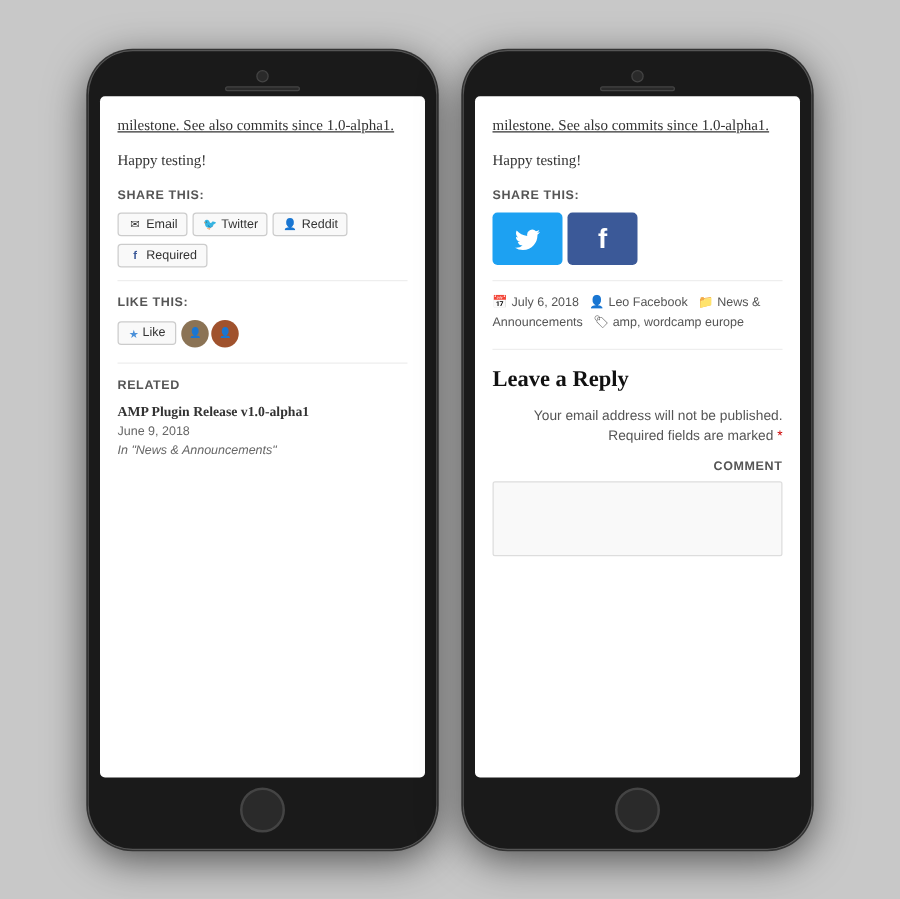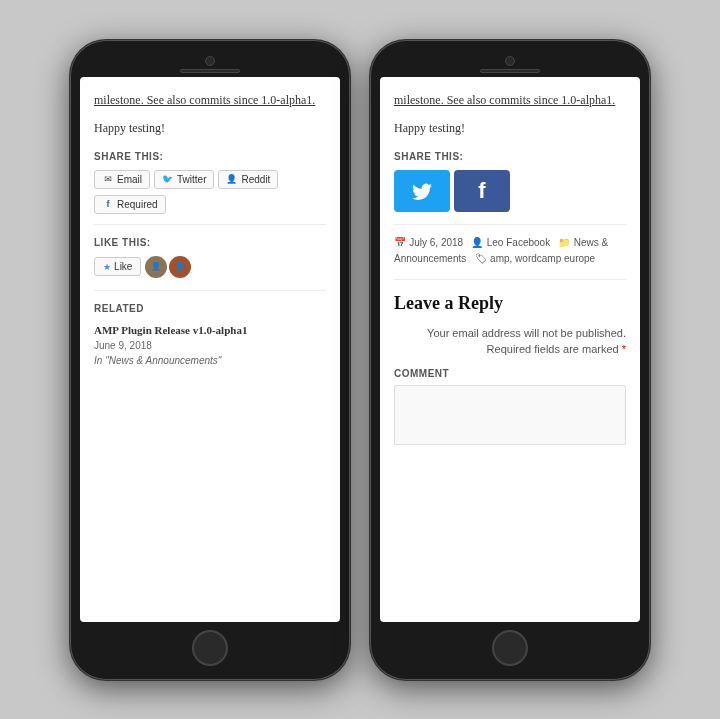--- a/index.html
+++ b/index.html
@@ -296,20 +296,21 @@
       color: #cc0000;
     }
 
     .comment-label {
       font-family: Arial, sans-serif;
       font-size: 10px;
       font-weight: bold;
       color: #555;
       letter-spacing: 0.5px;
       margin-bottom: 4px;
+      text-align: right;
     }
 
     .comment-textarea {
       width: 100%;
       height: 60px;
       border: 1px solid #ddd;
       background: #f9f9f9;
       border-radius: 2px;
     }
 

